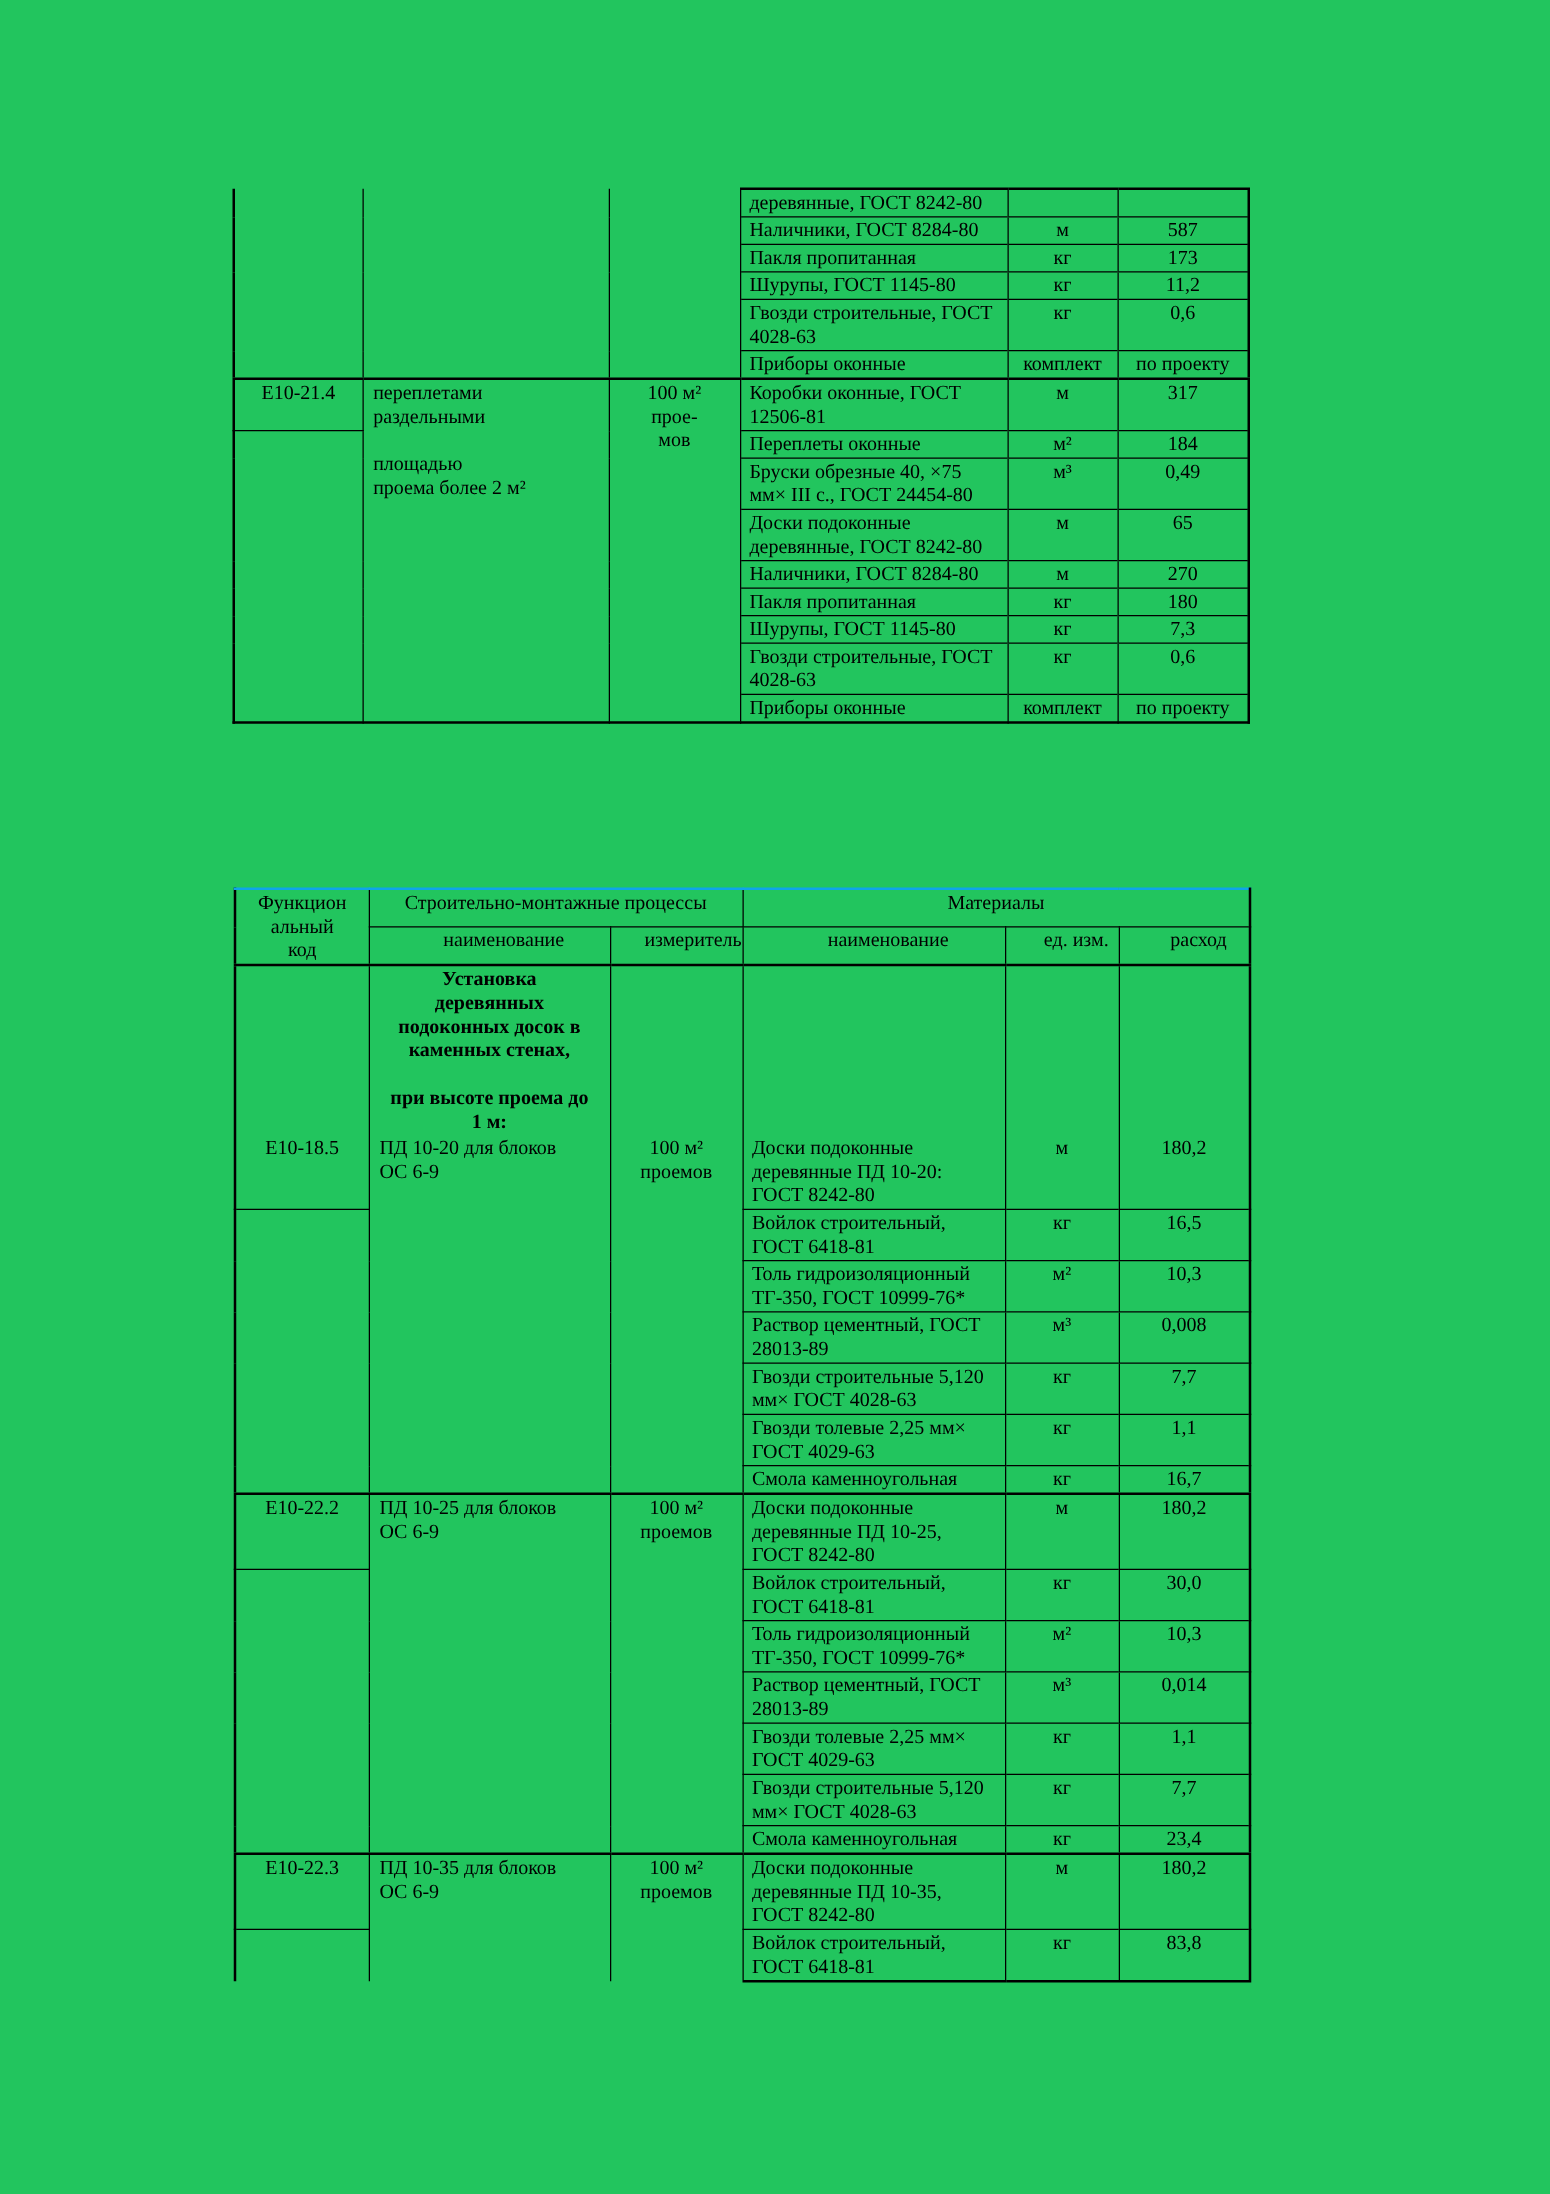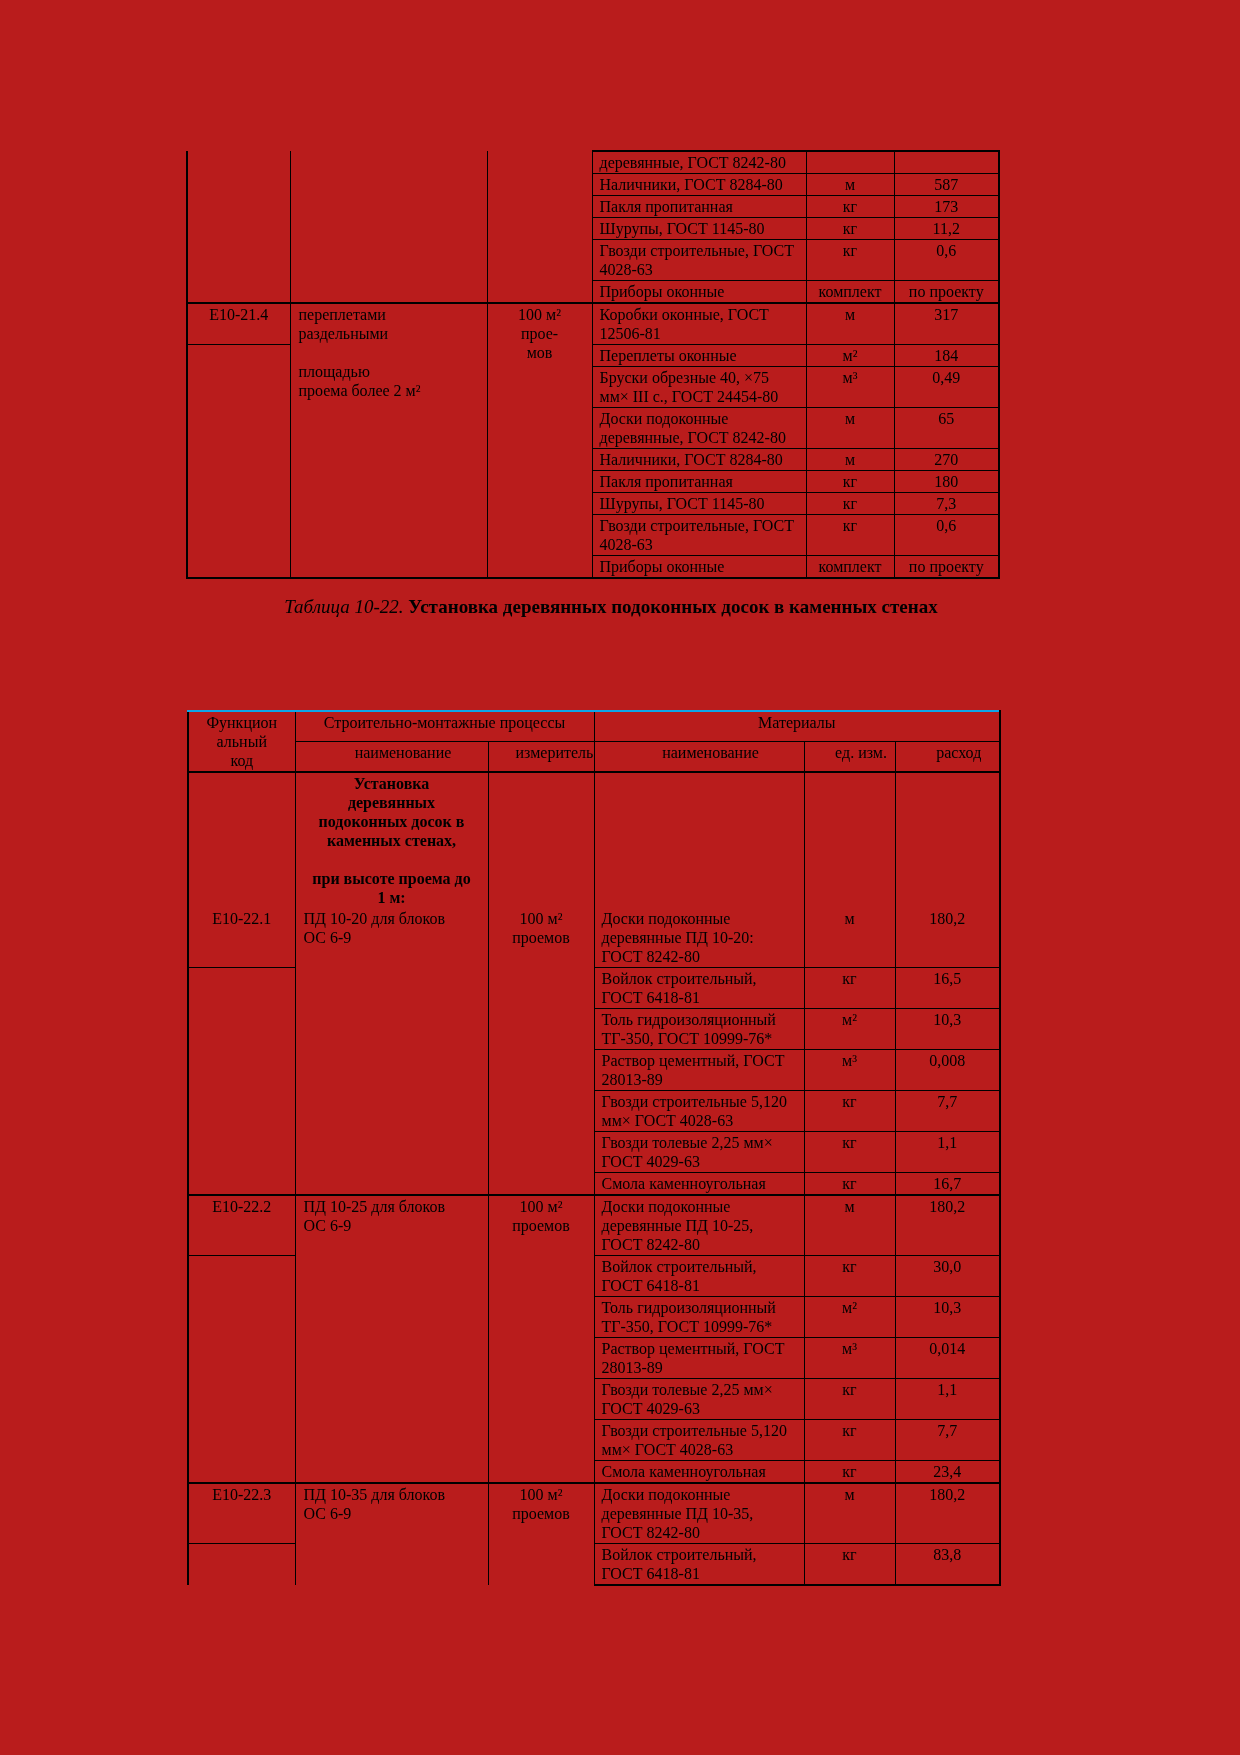--- a/index.html
+++ b/index.html
@@ -1,18 +1,18 @@
 <!DOCTYPE html>
 <html lang="ru"><head>
 <meta charset="utf-8">
 <style>
   html,body { margin:0; padding:0; background:#ffffff; }
   .page {
     position:relative; width:1240px; height:1755px;
-    background:#b91c1c; color:#000;
+    background:#22c55e; color:#000;
     font-family:"Liberation Serif", serif;
     overflow:hidden;
   }
   table { border-collapse:collapse; table-layout:fixed; font-size:16px; line-height:19px; }
   td, th { vertical-align:top; padding:1px 4px; font-weight:normal;
            border-left:1px solid #000; border-right:1px solid #000;
            overflow:hidden; }
   .pre { white-space:pre-line; }
   
   .t1 { position:absolute; left:186px; top:150px; width:812px;
@@ -152,24 +152,20 @@
         <td class="valc m">0,6</td>
       </tr>
       <tr>
         <td class="matc pre m">Приборы оконные</td>
         <td class="unitc m">комплект</td>
         <td class="valc m">по проекту</td>
       </tr>
     </tbody>
   </table>
 
-  <div class="caption">
-    <span class="lab">Таблица 10-22.</span>
-    <span class="ttl">Установка деревянных подоконных досок в каменных стенах</span>
-  </div>
 
 
   <table class="t2">
     <colgroup>
       <col style="width:107px">
         <col style="width:193px">
         <col style="width:106px">
       <col style="width:210px">
         <col style="width:91px">
         <col style="width:105px">
@@ -201,21 +197,21 @@
 
 при высоте проема до
 1 м:</td>
         <td class="izmc"></td>
         <td class="matc"></td>
         <td class="unitc"></td>
         <td class="valc"></td>
       </tr>
 
       <tr>
-        <td class="codec ch">Е10-22.1</td>
+        <td class="codec ch">Е10-18.5</td>
         <td class="namec pre" rowspan="7">ПД 10-20 для блоков
 ОС 6-9</td>
         <td class="izmc pre" rowspan="7">100 м²
 проемов</td>
         <td class="matc pre">Доски подоконные
 деревянные ПД 10-20:
 ГОСТ 8242-80</td>
         <td class="unitc">м</td>
         <td class="valc">180,2</td>
       </tr>

